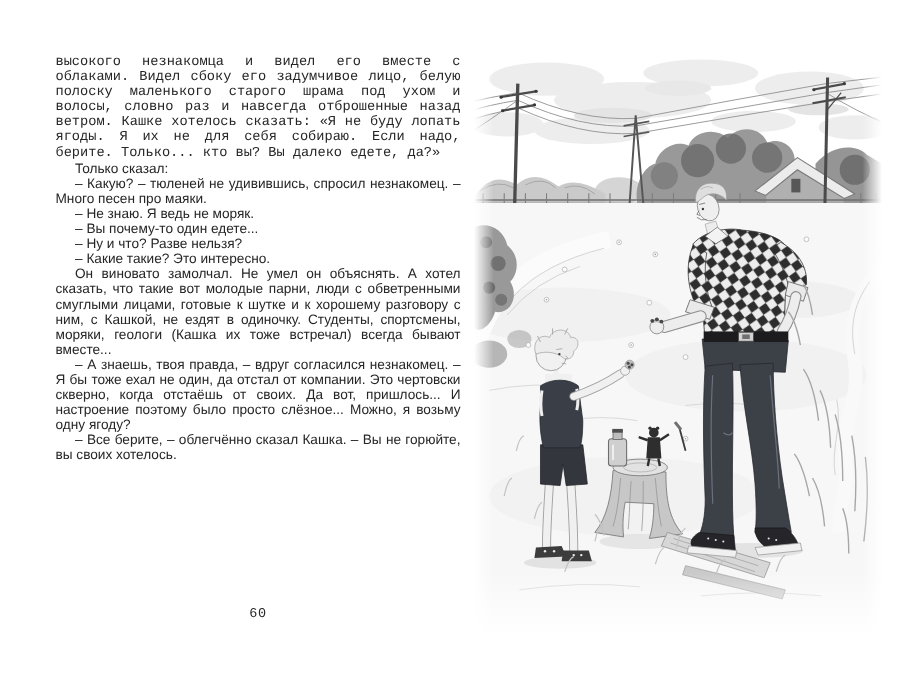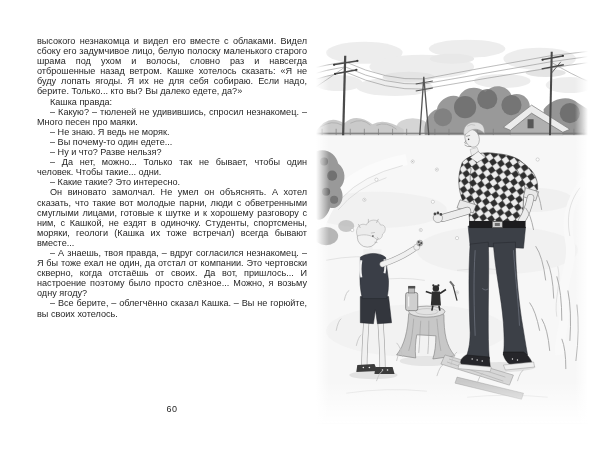--- a/index.html
+++ b/index.html
@@ -8,41 +8,40 @@
     background:#ffffff;
     font-family:"Liberation Sans", sans-serif;
   }
   .page{position:absolute;inset:0;}
   .text-col{
     position:absolute;left:37px;top:36px;width:270px;
     color:#262626;font-size:9.1px;line-height:10.1px;
     text-align:justify;
   }
   .para{margin:0;text-indent:13px;}
-  .para.no-indent{text-indent:0;}
+  .para.no-indent{text-indent:0;font-family:Liberation Mono, monospace;}
   .page-num{
     position:absolute;left:37px;top:404px;width:270px;
-    text-align:center;font-size:9px;color:#262626;letter-spacing:.5px;
+    text-align:center;font-size:9px;color:#262626;letter-spacing:.5px;font-family:Liberation Mono, monospace;
   }
   .illo{position:absolute;left:316px;top:28px;width:272px;height:396px;}
 </style>
 </head>
 <body>
 
 <main class="page">
 
   <section class="text-col">
 
   <p class="para no-indent">высокого незнакомца и видел его вместе с облаками. Видел сбоку его задумчивое лицо, белую полоску маленького старого шрама под ухом и волосы, словно раз и навсегда отброшенные назад ветром. Кашке хотелось сказать: «Я не буду лопать ягоды. Я их не для себя собираю. Если надо, берите. Только... кто вы? Вы далеко едете, да?»</p>
-      <p class="para">Кашка правда:</p>
+      <p class="para">Только сказал:</p>
       <p class="para">– Какую? – тюленей не удивившись, спросил незнакомец. – Много песен про маяки.</p>
       <p class="para">– Не знаю. Я ведь не моряк.</p>
       <p class="para">– Вы почему-то один едете...</p>
       <p class="para">– Ну и что? Разве нельзя?</p>
-      <p class="para">– Да нет, можно... Только так не бывает, чтобы один человек. Чтобы такие... одни.</p>
       <p class="para">– Какие такие? Это интересно.</p>
       <p class="para">Он виновато замолчал. Не умел он объяснять. А хотел сказать, что такие вот молодые парни, люди с обветренными смуглыми лицами, готовые к шутке и к хорошему разговору с ним, с Кашкой, не ездят в одиночку. Студенты, спортсмены, моряки, геологи (Кашка их тоже встречал) всегда бывают вместе...</p>
       <p class="para">– А знаешь, твоя правда, – вдруг согласился незнакомец. – Я бы тоже ехал не один, да отстал от компании. Это чертовски скверно, когда отстаёшь от своих. Да вот, пришлось... И настроение поэтому было просто слёзное... Можно, я возьму одну ягоду?</p>
       <p class="para">– Все берите, – облегчённо сказал Кашка. – Вы не горюйте, вы своих хотелось.</p>
     </section>
 
   <div class="page-num">60</div>
 
   <svg class="illo" viewBox="0 0 270 392" role="img" xmlns="http://www.w3.org/2000/svg" aria-label="Карандашный рисунок: маленький мальчик протягивает ягоды высокому парню в клетчатой рубашке и джинсах; между ними пень с банкой и игрушечным медвежонком, позади луг, столбы с проводами, холмы, деревья и дом.">
     <defs>

